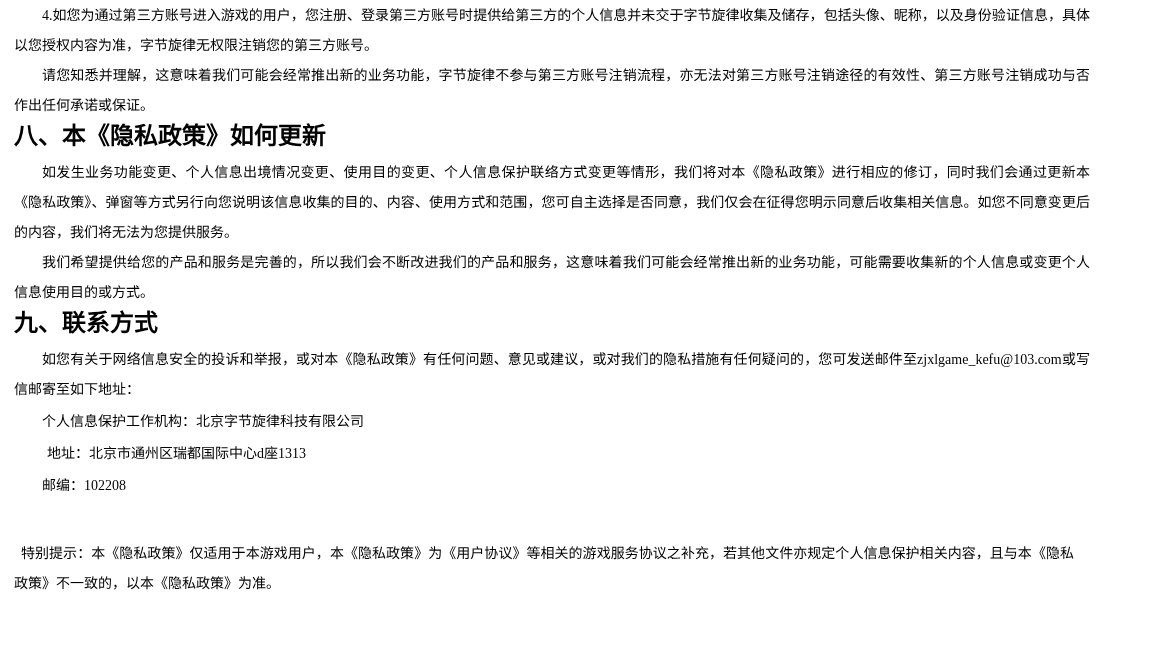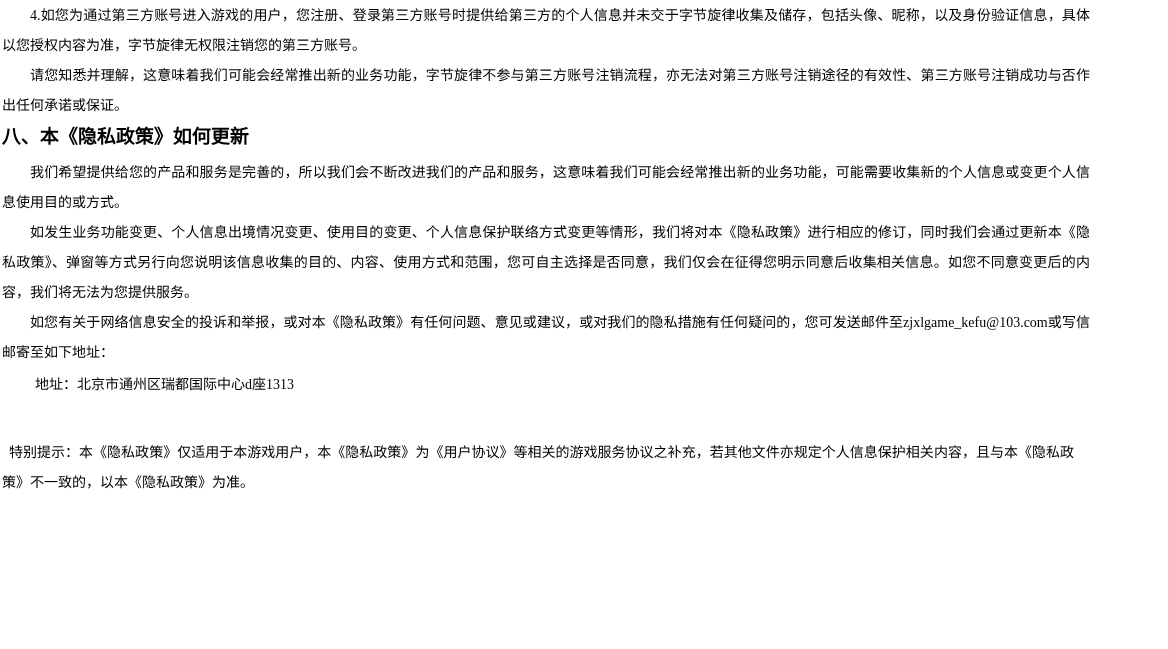--- a/index.html
+++ b/index.html
@@ -13,29 +13,29 @@
     overflow: hidden;
     font-family: "Liberation Serif", "DejaVu Serif", serif;
     font-size: 14px;
     line-height: 30px;
     color: #000000;
   }
   .doc {
     box-sizing: border-box;
     width: 1096px;
     height: 649px;
-    padding: 1px 6px 0 2px;
+    padding: 1px 6px 0 14px;
   }
   p.body {
     margin: 0;
     text-indent: 28px;
     text-align: justify;
   }
   h2.sec {
-    font-size: 19px;
+    font-size: 24px;
     line-height: 27px;
     font-weight: bold;
     color: #000000;
     margin: 2px 0 8px 0;
     font-family: "Liberation Serif", "DejaVu Serif", serif;
   }
   p.contact {
     margin: 2px 0;
   }
   p.addr {
@@ -52,27 +52,30 @@
 <body>
 
 <div class="doc">
 
   <p class="body">4.如您为通过第三方账号进入游戏的用户，您注册、登录第三方账号时提供给第三方的个人信息并未交于字节旋律收集及储存，包括头像、昵称，以及身份验证信息，具体以您授权内容为准，字节旋律无权限注销您的第三方账号。</p>
 
   <p class="body">请您知悉并理解，这意味着我们可能会经常推出新的业务功能，字节旋律不参与第三方账号注销流程，亦无法对第三方账号注销途径的有效性、第三方账号注销成功与否作出任何承诺或保证。</p>
 
   <h2 class="sec">八、本《隐私政策》如何更新</h2>
 
+  <p class="body">如发生业务功能变更、个人信息出境情况变更、使用目的变更、个人信息保护联络方式变更等情形，我们将对本《隐私政策》进行相应的修订，同时我们会通过更新本《隐私政策》、弹窗等方式另行向您说明该信息收集的目的、内容、使用方式和范围，您可自主选择是否同意，我们仅会在征得您明示同意后收集相关信息。如您不同意变更后的内容，我们将无法为您提供服务。</p>
+
   <p class="body">我们希望提供给您的产品和服务是完善的，所以我们会不断改进我们的产品和服务，这意味着我们可能会经常推出新的业务功能，可能需要收集新的个人信息或变更个人信息使用目的或方式。</p>
 
-  <p class="body">如发生业务功能变更、个人信息出境情况变更、使用目的变更、个人信息保护联络方式变更等情形，我们将对本《隐私政策》进行相应的修订，同时我们会通过更新本《隐私政策》、弹窗等方式另行向您说明该信息收集的目的、内容、使用方式和范围，您可自主选择是否同意，我们仅会在征得您明示同意后收集相关信息。如您不同意变更后的内容，我们将无法为您提供服务。</p>
-
+  <h2 class="sec">九、联系方式</h2>
 
   <p class="body">如您有关于网络信息安全的投诉和举报，或对本《隐私政策》有任何问题、意见或建议，或对我们的隐私措施有任何疑问的，您可发送邮件至zjxlgame_kefu@103.com或写信邮寄至如下地址：</p>
 
+  <p class="body contact">个人信息保护工作机构：北京字节旋律科技有限公司</p>
 
   <p class="body contact addr">地址：北京市通州区瑞都国际中心d座1313</p>
 
+  <p class="body contact">邮编：102208</p>
 
 
   <p class="note">特别提示：本《隐私政策》仅适用于本游戏用户，本《隐私政策》为《用户协议》等相关的游戏服务协议之补充，若其他文件亦规定个人信息保护相关内容，且与本《隐私政策》不一致的，以本《隐私政策》为准。</p>
 
 </div>
 
 </body></html>

